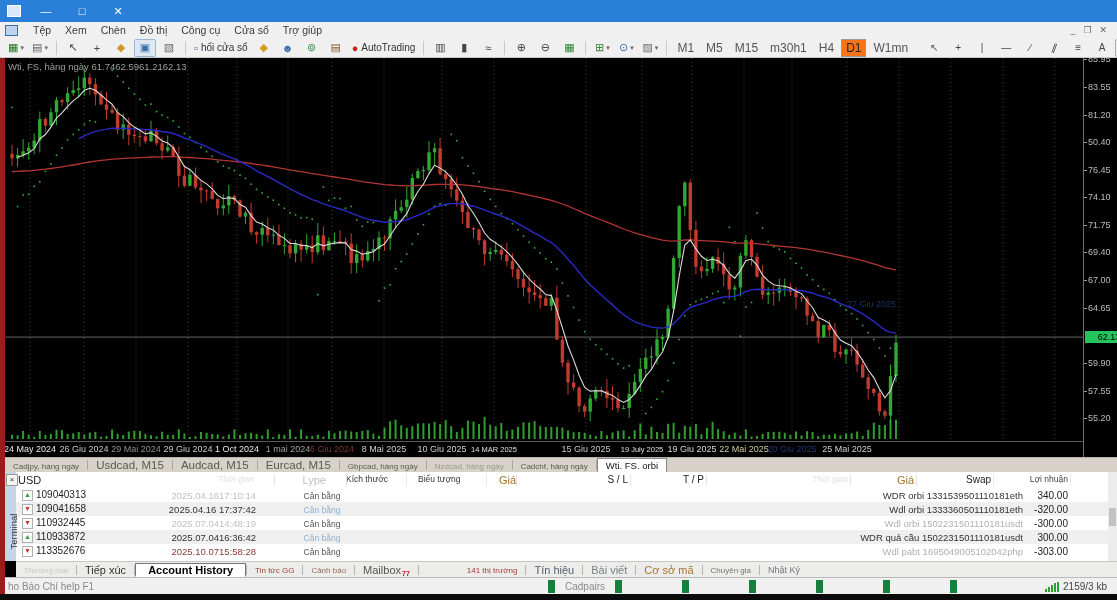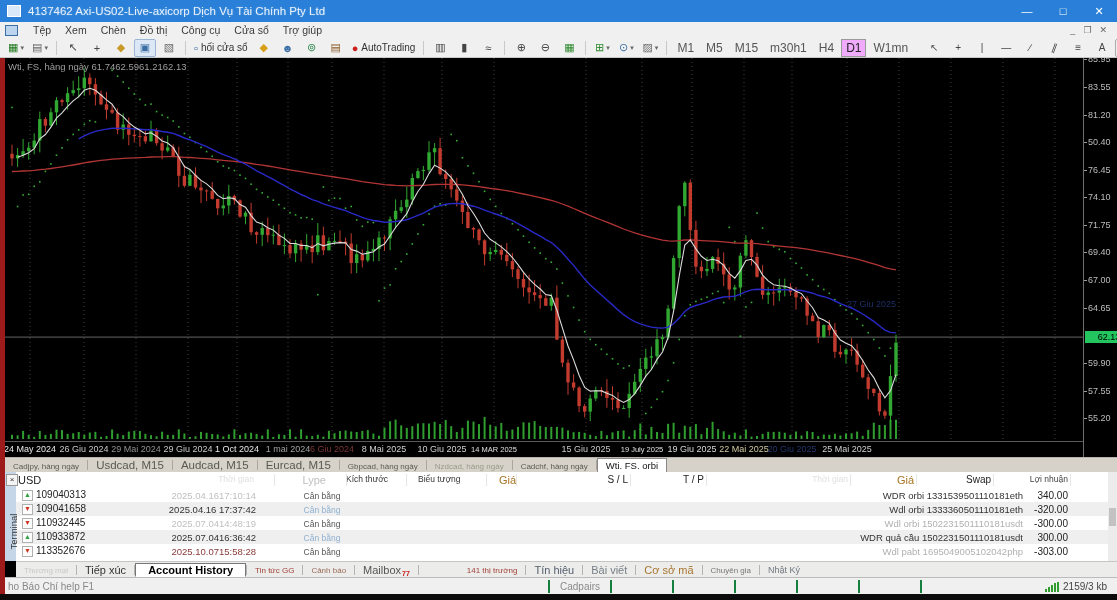--- a/index.html
+++ b/index.html
@@ -24,21 +24,21 @@
   
   #toolbar{position:absolute;left:0;top:38px;width:1117px;height:20px;background:#f0f0f0;
            border-bottom:1px solid #c9c9c9;display:flex;align-items:center;padding-left:4px;box-sizing:border-box;}
   .tb-btn{height:16px;min-width:16px;display:flex;align-items:center;justify-content:center;
           font-size:11px;margin:0 1px;padding:0 2px;border:1px solid transparent;border-radius:2px;white-space:nowrap;}
   .tb-btn.pressed{border-color:#9ab6d4;background:#dce8f5;}
   .tb-label{font-size:10px;color:#333;margin-left:3px;}
   .tb-dd{font-size:7px;color:#666;margin-left:2px;}
   .tb-sep{width:1px;height:14px;background:#c8c8c8;margin:0 4px;}
   .tf-btn{font-size:12px;color:#555;padding:1px 4px;border:1px solid transparent;margin:0 1px;}
-  .tf-btn.active{border-color:#9a9a9a;background:#f0abfc;color:#222;}
+  .tf-btn.active{border-color:#9a9a9a;background:#f97316;color:#222;}
 
   
   #red-bar{position:absolute;left:0;top:58px;width:5px;height:536px;background:#9e1b1b;z-index:30;}
   #chart{position:absolute;left:0;top:58px;width:1117px;height:399px;background:#000;}
   #plot{position:absolute;left:5px;top:0;width:1078px;height:383px;}
   #symbol-label{position:absolute;left:8px;top:3px;color:#9e9e9e;font-size:9.5px;z-index:5;}
   #ghost-date{position:absolute;left:847px;top:241px;color:#1d2f63;font-size:9px;z-index:4;}
   #axis{position:absolute;left:1083px;top:0;width:34px;height:399px;background:#000;border-left:1px solid #6e6e6e;overflow:hidden;}
   .price-label{position:absolute;left:4px;color:#bdbdbd;font-size:9px;}
   .price-label::before{content:"";position:absolute;left:-4px;top:5px;width:3px;height:1px;background:#9a9a9a;}
@@ -79,34 +79,33 @@
                border-top:1px solid #c6c6c6;display:flex;align-items:center;}
   .btab{padding:0 8px;white-space:nowrap;display:flex;align-items:baseline;}
   .btab-sep{width:1px;height:10px;background:#b5b5b5;}
   .btab.active{background:#fff;border:1px solid #777;border-bottom:1px solid #fff;font-weight:bold;padding:0 12px;}
   .btab .badge{font-size:7px;position:relative;top:2px;margin-left:1px;font-weight:bold;}
 
   
   #statusbar{position:absolute;left:0;top:577px;width:1117px;height:17px;background:#f0f0f0;
              border-top:1px solid #bbb;display:flex;align-items:center;font-size:10px;color:#888;}
   #status-help{padding-left:8px;width:540px;}
-  .status-cell{height:13px;border-left:2px solid #15803d;padding:0 10px;display:flex;align-items:center;color:#999;}
+  .status-cell{height:13px;border-left:7px solid #15803d;padding:0 10px;display:flex;align-items:center;color:#999;}
   #conn-icon{display:flex;align-items:flex-end;gap:1px;height:10px;margin-left:auto;margin-right:4px;}
   #conn-icon i{display:block;width:2px;background:#2f9e2f;}
   #status-traffic{color:#444;padding-right:10px;}
   #bottom-strip{position:absolute;left:0;top:594px;width:1117px;height:6px;background:#0c0c0c;}
 </style>
 </head>
 <body>
 
 <div id="app">
 
   <div id="titlebar">
     <div id="title-icon"></div>
-    <div id="title-text">4137462 Axi-US02-Live-axicorp Dịch Vụ Tài Chính Pty Ltd</div>
     <div class="win-btn">—</div>
     <div class="win-btn">□</div>
     <div class="win-btn">✕</div>
   </div>
 
   <div id="menubar">
     <div id="mdi-icon"></div>
     <div id="menu-items" style="display:flex;">
         <div class="menu-item">Tệp</div>
         <div class="menu-item">Xem</div>

